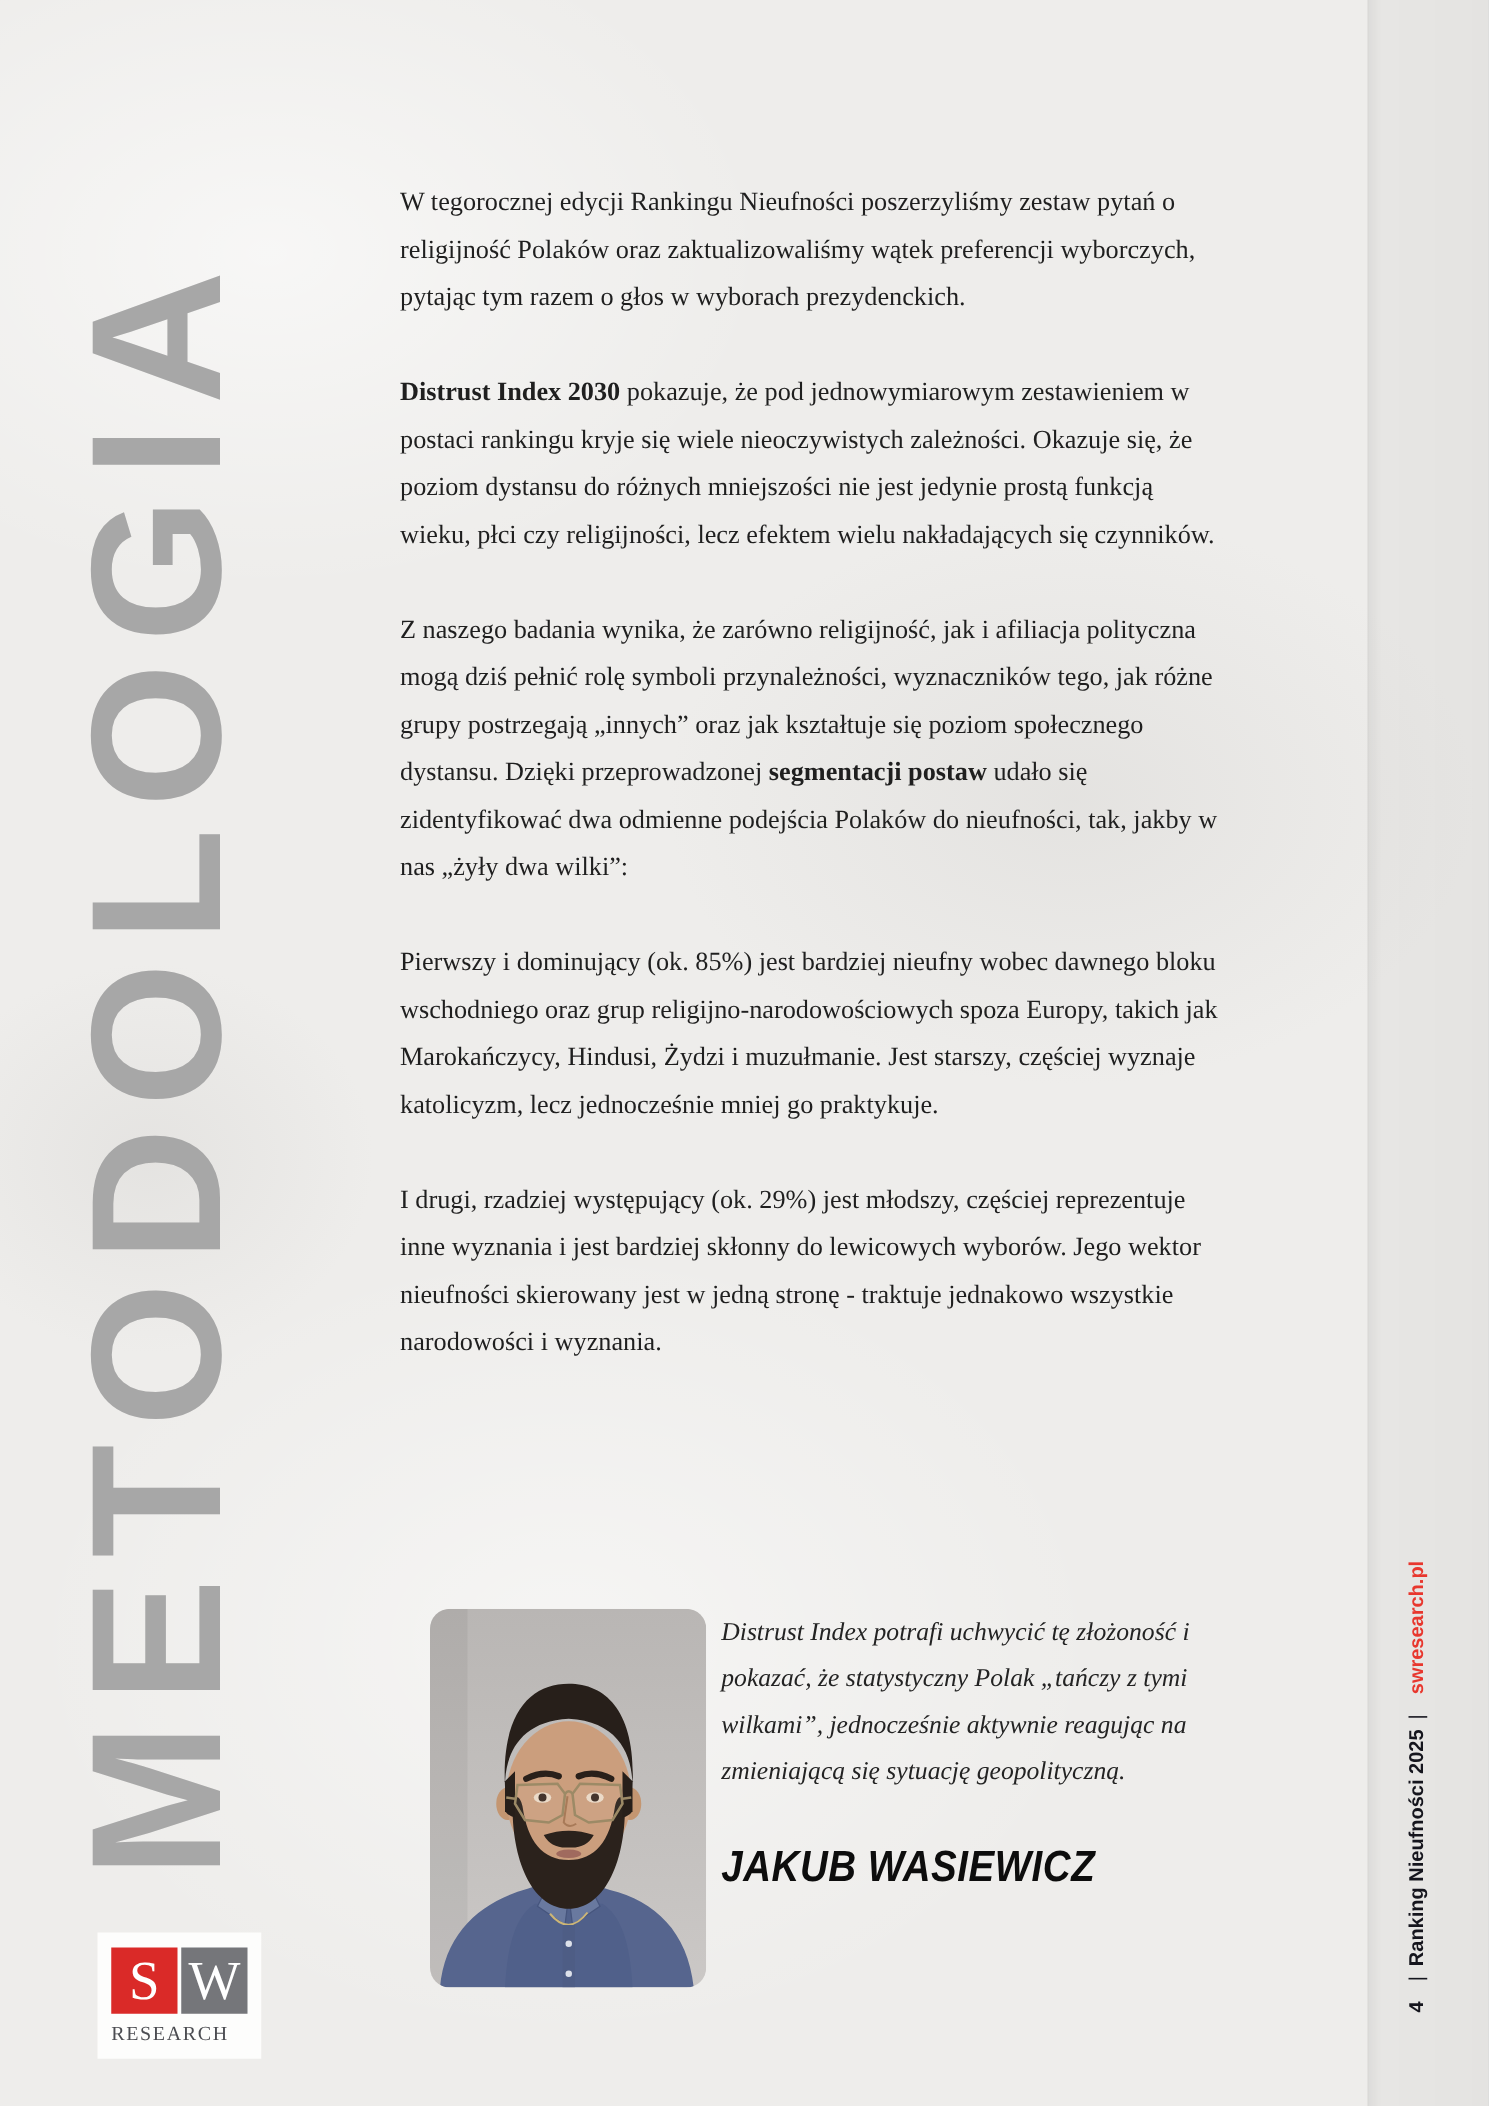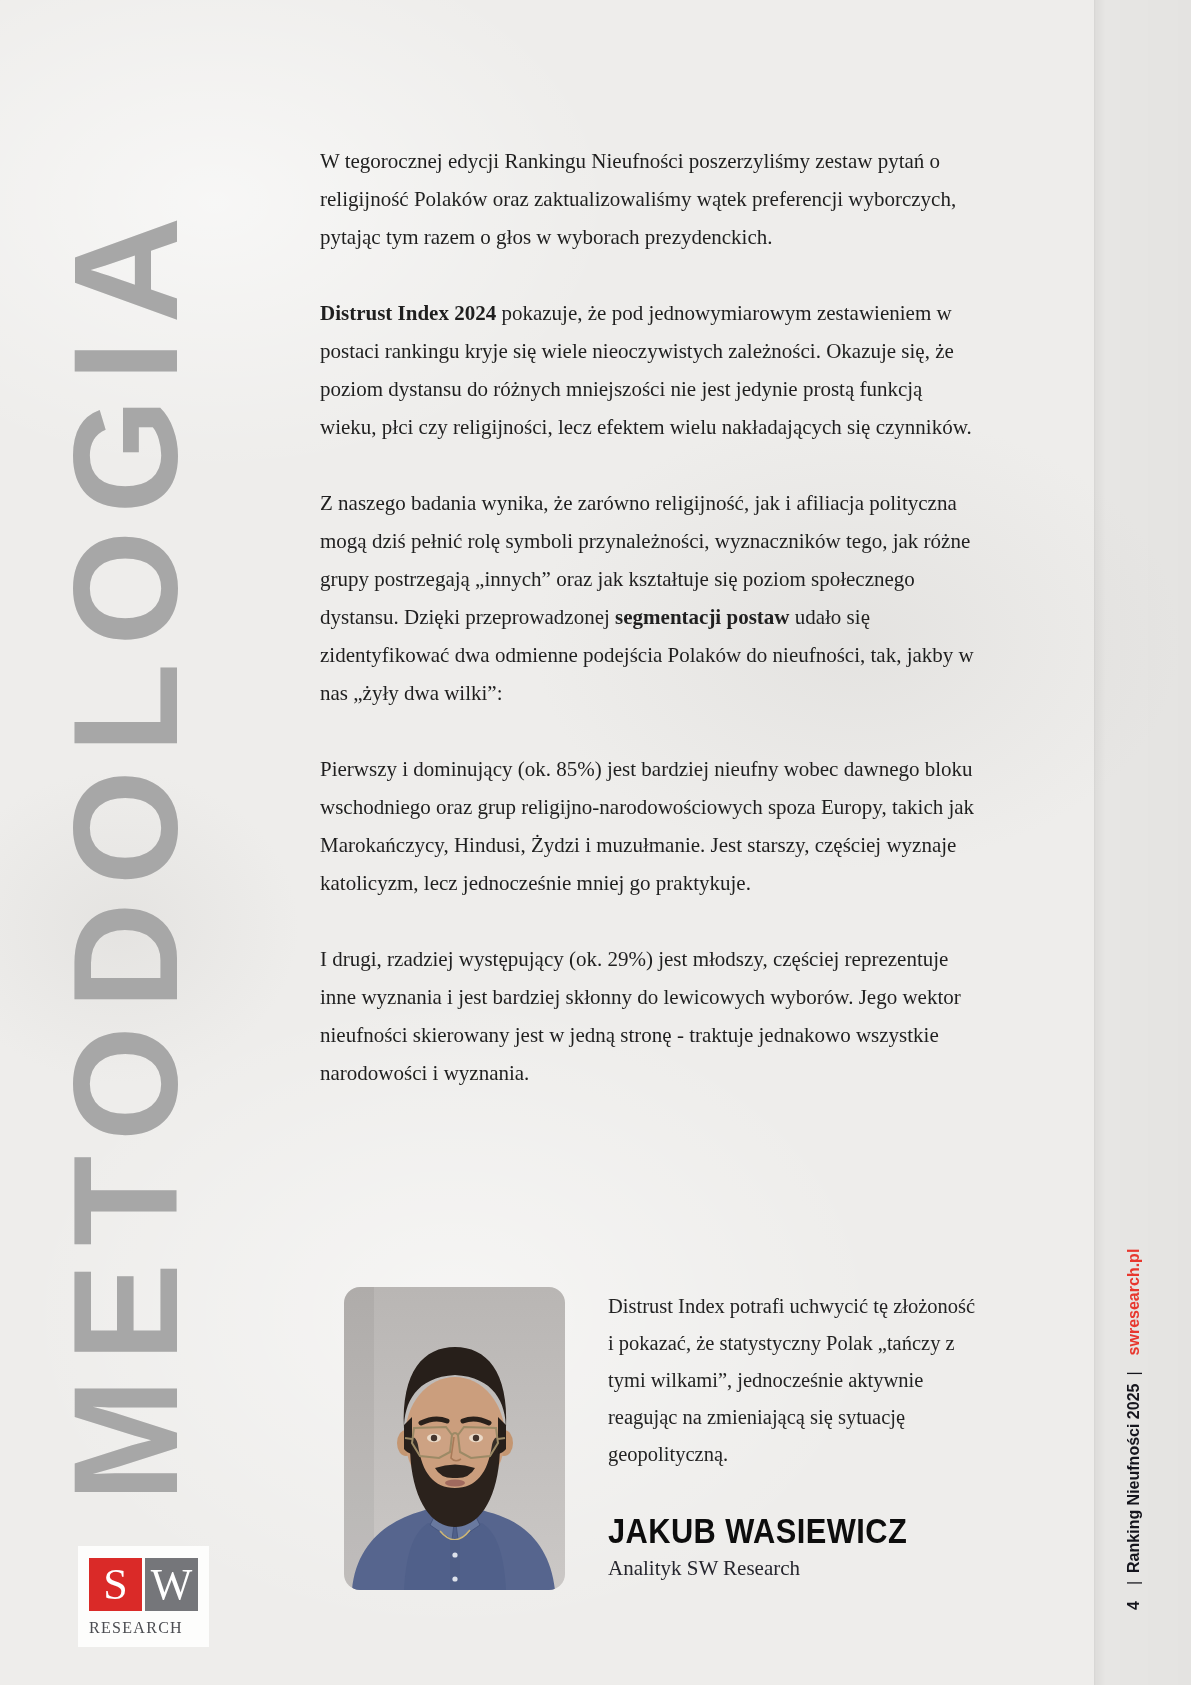--- a/index.html
+++ b/index.html
@@ -28,21 +28,21 @@
   }
   
   .content{
     position:absolute;left:320px;top:142px;width:656px;
     font-size:21px;line-height:38px;color:#1f1f1f;
   }
   .content p{margin:0 0 38px;}
   .content p:last-child{margin-bottom:0;}
   .content .b{font-weight:700;}
   
-  .quote-block{position:absolute;left:608px;top:1288px;width:376px;}
+  .quote-block{position:absolute;left:577px;top:1288px;width:376px;font-style:italic;}
   .quote{margin:0;font-size:20.5px;line-height:37px;color:#232323;}
   .expert-name{
     margin:38px 0 0;font-family:"Liberation Sans",sans-serif;font-weight:800;
     font-size:35px;color:#0d0d0d;white-space:nowrap;
     transform:scaleX(.88);transform-origin:0 50%;letter-spacing:.5px;
   }
   .expert-role{font-size:21px;color:#26262e;margin-top:5px;}
   
   .photo{
     position:absolute;left:344px;top:1287px;width:221px;height:303px;margin:0;
@@ -80,21 +80,21 @@
 <body>
 
 <div class="page">
 
   <div class="paper-strip"></div>
 
   <div class="side-title">METODOLOGIA</div>
 
   <main class="content">
     <p><span>W tegorocznej edycji Rankingu Nieufności poszerzyliśmy zestaw pytań o religijność Polaków oraz zaktualizowaliśmy wątek preferencji wyborczych, pytając tym razem o głos w wyborach prezydenckich.</span></p>
-    <p><span class="b">Distrust Index 2024</span><span> pokazuje, że pod jednowymiarowym zestawieniem w postaci rankingu kryje się wiele nieoczywistych zależności. Okazuje się, że poziom dystansu do różnych mniejszości nie jest jedynie prostą funkcją wieku, płci czy religijności, lecz efektem wielu nakładających się czynników.</span></p>
+    <p><span class="b">Distrust Index 2030</span><span> pokazuje, że pod jednowymiarowym zestawieniem w postaci rankingu kryje się wiele nieoczywistych zależności. Okazuje się, że poziom dystansu do różnych mniejszości nie jest jedynie prostą funkcją wieku, płci czy religijności, lecz efektem wielu nakładających się czynników.</span></p>
     <p><span>Z naszego badania wynika, że zarówno religijność, jak i afiliacja polityczna mogą dziś pełnić rolę symboli przynależności, wyznaczników tego, jak różne grupy postrzegają „innych” oraz jak kształtuje się poziom społecznego dystansu. Dzięki przeprowadzonej </span><span class="b">segmentacji postaw</span><span> udało się zidentyfikować dwa odmienne podejścia Polaków do nieufności, tak, jakby w nas „żyły dwa wilki”:</span></p>
     <p><span>Pierwszy i dominujący (ok. 85%) jest bardziej nieufny wobec dawnego bloku wschodniego oraz grup religijno-narodowościowych spoza Europy, takich jak Marokańczycy, Hindusi, Żydzi i muzułmanie. Jest starszy, częściej wyznaje katolicyzm, lecz jednocześnie mniej go praktykuje.</span></p>
     <p><span>I drugi, rzadziej występujący (ok. 29%) jest młodszy, częściej reprezentuje inne wyznania i jest bardziej skłonny do lewicowych wyborów. Jego wektor nieufności skierowany jest w jedną stronę - traktuje jednakowo wszystkie narodowości i wyznania.</span></p>
   </main>
 
   <figure class="photo">
     <svg width="221" height="303" viewBox="0 0 221 303" xmlns="http://www.w3.org/2000/svg">
       <defs>
         <linearGradient id="wall" x1="0" y1="0" x2="0" y2="1">
           <stop offset="0" stop-color="#b9b6b4"></stop>
@@ -144,21 +144,20 @@
       <path d="M152,141 L120,140 L114,148 L116,165 L127,171 L146,169 L154,156 Z" fill="rgba(255,255,255,0.05)" stroke="#9c8a66" stroke-width="2"></path>
       <path d="M108,148 Q111,144 114,148" fill="none" stroke="#9c8a66" stroke-width="2"></path>
       <path d="M68,152 L61,151" stroke="#9c8a66" stroke-width="2"></path>
       <path d="M154,152 L161,151" stroke="#9c8a66" stroke-width="2"></path>
     </svg>
   </figure>
 
   <aside class="quote-block">
     <p class="quote">Distrust Index potrafi uchwycić tę złożoność i pokazać, że statystyczny Polak „tańczy z tymi wilkami”, jednocześnie aktywnie reagując na zmieniającą się sytuację geopolityczną.</p>
     <h2 class="expert-name">JAKUB WASIEWICZ</h2>
-    <div class="expert-role">Analityk SW Research</div>
   </aside>
 
   <div class="sw-logo">
     <div class="logo-squares">
       <span class="sq sq-red">S</span>
       <span class="sq sq-gray">W</span>
     </div>
     <div class="logo-research">RESEARCH</div>
   </div>
 

